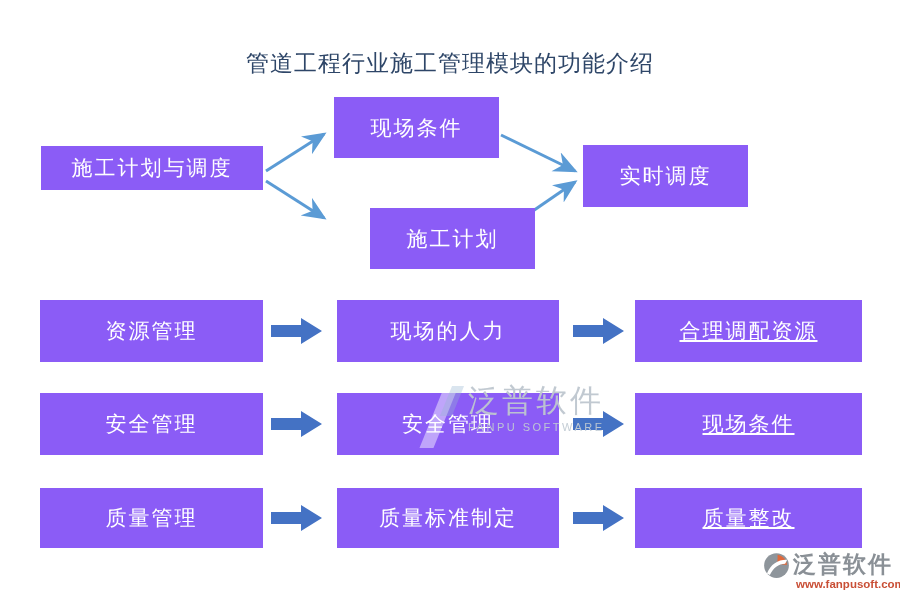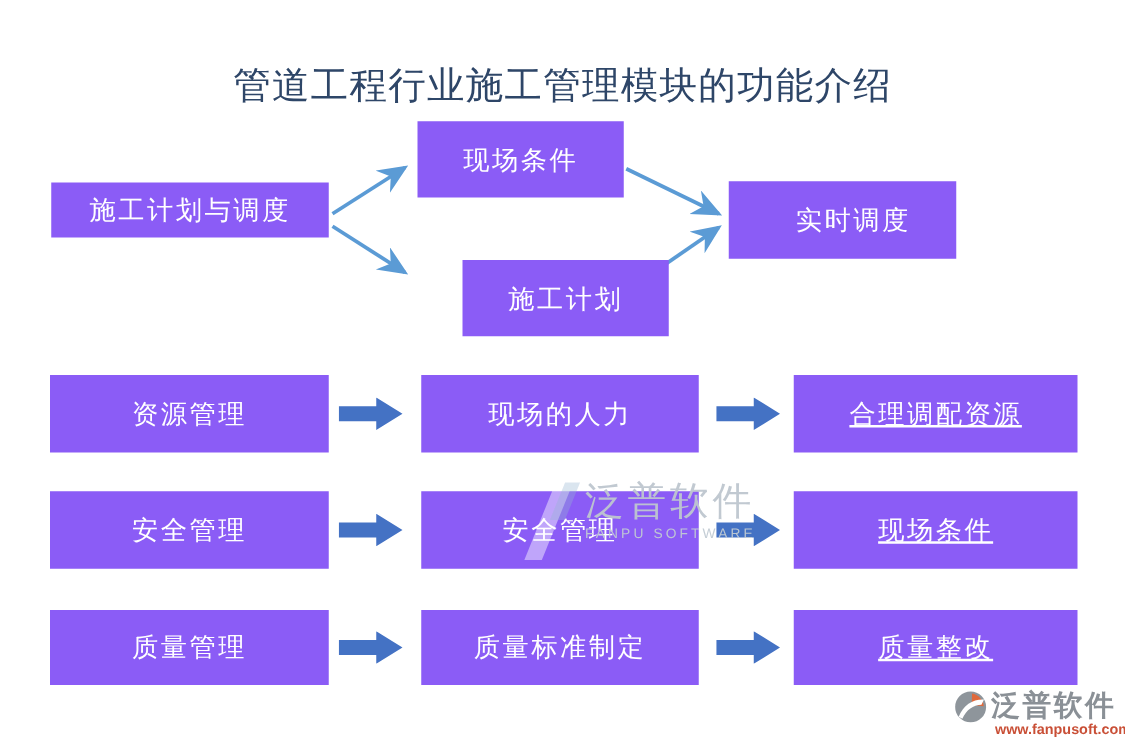--- a/index.html
+++ b/index.html
@@ -2,34 +2,34 @@
 <html><head>
 <meta charset="utf-8">
 <style>
   html,body{margin:0;padding:0;background:#ffffff;}
   .canvas{
     position:relative;width:900px;height:600px;background:#ffffff;
     overflow:hidden;font-family:"Liberation Serif","DejaVu Serif",serif;
   }
   .title{
     position:absolute;left:0;top:48px;width:100%;margin:0;
-    text-align:center;font-size:30px;font-weight:400;letter-spacing:1px;
+    text-align:center;font-size:23px;font-weight:400;letter-spacing:1px;
     color:#2E4668;
   }
   .connectors{position:absolute;left:0;top:0;}
   .box{
     position:absolute;background:#8b5cf6;color:#ffffff;
     display:flex;align-items:center;justify-content:center;
     font-size:21px;letter-spacing:2px;text-align:center;
   }
   
   .box-a{left:41px;top:146px;width:222px;height:44px;}
   .box-b{left:334px;top:97px;width:165px;height:61px;}
   .box-c{left:334px;top:208px;width:165px;height:61px;margin-left:36px;}
-  .box-d{left:583px;top:145px;width:165px;height:62px;padding-left:17px;}
+  .box-d{left:583px;top:145px;width:165px;height:62px;}
   
   .col-l{left:40px;width:223px;}
   .col-m{left:337px;width:222px;}
   .col-r{left:635px;width:227px;text-decoration:underline;}
   .row-1{top:300px;height:62px;}
   .row-2{top:393px;height:62px;}
   .row-3{top:488px;height:60px;}
   .barrow{position:absolute;}
   .ba-l{left:271px;}
   .ba-r{left:573px;}

